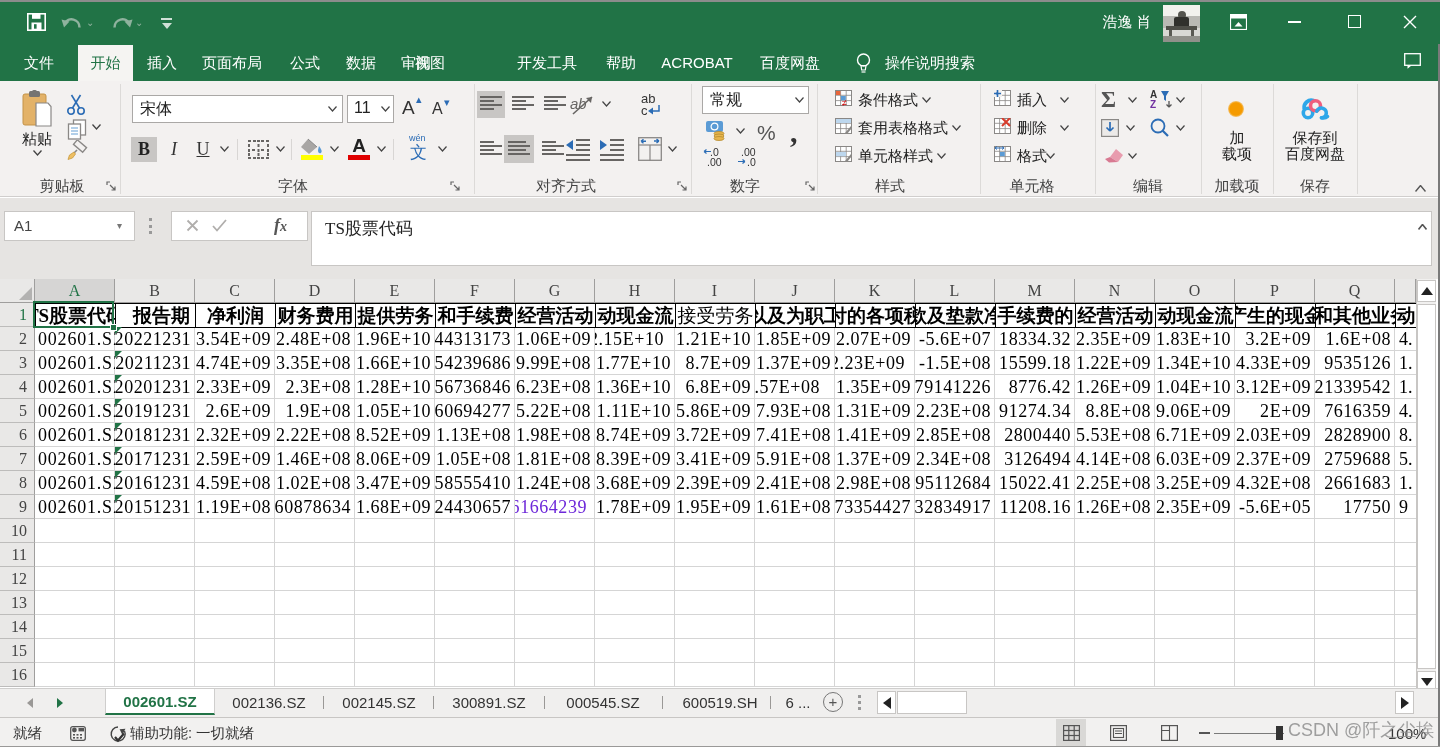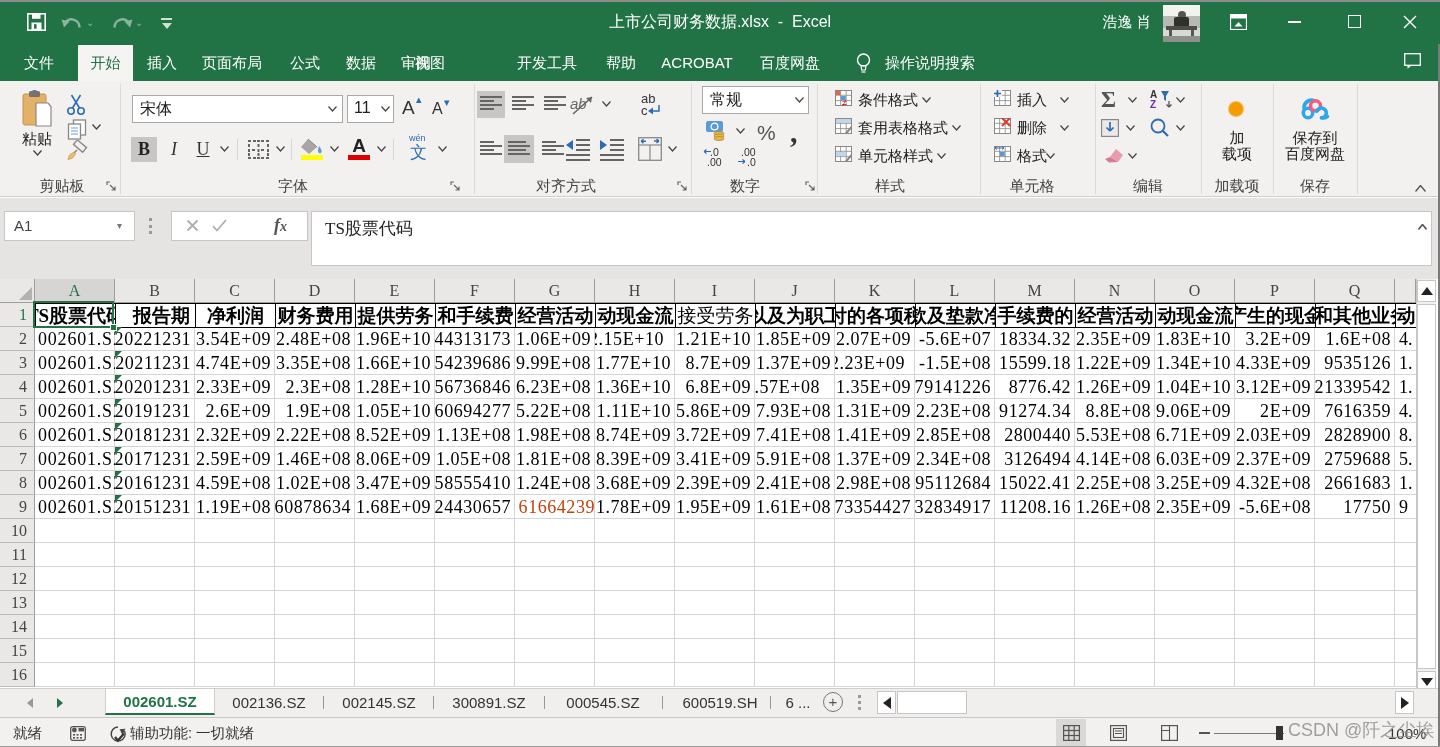--- a/index.html
+++ b/index.html
@@ -24,21 +24,20 @@
 <path d="M 0.5 4.5 L 8.5 6.5 L 3 12.5 Z" fill="#8fb29e"></path>
 </svg>
 <div class="abs" style="left:86px;top:17px;color:#8fb29e;font-size:10px">⌄</div>
 <svg class="abs" style="left:110px;top:15px" width="23" height="15" viewBox="0 0 23 15">
 <path d="M 19.5 8.5 A 8 8 0 0 0 4.5 12.5" fill="none" stroke="#8fb29e" stroke-width="2.5"></path>
 <path d="M 22.5 4.5 L 14.5 6.5 L 20 12.5 Z" fill="#8fb29e"></path>
 </svg>
 <div class="abs" style="left:135px;top:17px;color:#8fb29e;font-size:10px">⌄</div>
 <div class="abs" style="left:161px;top:18px;width:11px;height:2px;background:#cfe0d6"></div>
 <div class="abs" style="left:161.5px;top:23px;width:0;height:0;border-left:5px solid transparent;border-right:5px solid transparent;border-top:6px solid #cfe0d6"></div>
-<div class="abs" style="left:0;top:12px;width:1440px;text-align:center;color:#fff;font-size:16px">上市公司财务数据.xlsx &nbsp;- &nbsp;Excel</div>
 <div class="abs" style="left:1092px;top:13px;width:70px;text-align:center;color:#fff;font-size:15px">浩逸 肖</div>
 <div class="abs" style="left:1163px;top:5px;width:37px;height:37px;background:#d8d8d4;overflow:hidden">
 <div class="abs" style="left:0;top:0;width:37px;height:11px;background:#f2f2ee"></div>
 <div class="abs" style="left:0;top:11px;width:37px;height:12px;background:#b9b9b4"></div>
 <div class="abs" style="left:15px;top:6px;width:8px;height:8px;background:#55554f;border-radius:50%"></div>
 <div class="abs" style="left:11px;top:12px;width:15px;height:12px;background:#30302c;border-radius:2px"></div>
 <div class="abs" style="left:3px;top:21px;width:31px;height:4px;background:#4e4e48"></div>
 <div class="abs" style="left:6px;top:25px;width:3px;height:9px;background:#5a5a54"></div>
 <div class="abs" style="left:28px;top:25px;width:3px;height:9px;background:#5a5a54"></div>
 <div class="abs" style="left:0;top:31px;width:37px;height:6px;background:#90908a"></div>
@@ -707,30 +706,30 @@
 <div class="abs ser ctr" style="left:1155px;top:192px;width:80px;height:24px;font-size:18px;color:#000;overflow:hidden;white-space:nowrap;justify-content:flex-end;padding-right:4px;letter-spacing:0.55px">3.25E+09</div>
 <div class="abs ser ctr" style="left:1235px;top:192px;width:80px;height:24px;font-size:18px;color:#000;overflow:hidden;white-space:nowrap;justify-content:flex-end;padding-right:4px;letter-spacing:0.55px">4.32E+08</div>
 <div class="abs ser ctr" style="left:1315px;top:192px;width:80px;height:24px;font-size:18px;color:#000;overflow:hidden;white-space:nowrap;justify-content:flex-end;padding-right:4px;letter-spacing:0.55px">2661683</div>
 <div class="abs ser ctr" style="left:1395px;top:192px;width:21px;height:24px;font-size:18px;color:#000;overflow:hidden;white-space:nowrap;justify-content:flex-start;padding-left:4px">1.</div>
 <div class="abs ser ctr" style="left:35px;top:216px;width:80px;height:24px;font-size:18px;color:#000;overflow:hidden;white-space:nowrap;justify-content:flex-start;padding-left:3px;letter-spacing:0.8px">002601.SZ</div>
 <div class="abs ser ctr" style="left:115px;top:216px;width:80px;height:24px;font-size:18px;color:#000;overflow:hidden;white-space:nowrap;justify-content:flex-end;padding-right:4px;letter-spacing:0.55px"><i class="abs" style="left:0;top:0;width:0;height:0;border-right:7px solid transparent;border-top:7px solid #217346"></i>20151231</div>
 <div class="abs ser ctr" style="left:195px;top:216px;width:80px;height:24px;font-size:18px;color:#000;overflow:hidden;white-space:nowrap;justify-content:flex-end;padding-right:4px;letter-spacing:0.55px">1.19E+08</div>
 <div class="abs ser ctr" style="left:275px;top:216px;width:80px;height:24px;font-size:18px;color:#000;overflow:hidden;white-space:nowrap;justify-content:flex-end;padding-right:4px;letter-spacing:0.55px">60878634</div>
 <div class="abs ser ctr" style="left:355px;top:216px;width:80px;height:24px;font-size:18px;color:#000;overflow:hidden;white-space:nowrap;justify-content:flex-end;padding-right:4px;letter-spacing:0.55px">1.68E+09</div>
 <div class="abs ser ctr" style="left:435px;top:216px;width:80px;height:24px;font-size:18px;color:#000;overflow:hidden;white-space:nowrap;justify-content:flex-end;padding-right:4px;letter-spacing:0.55px">24430657</div>
-<div class="abs ser ctr" style="left:515px;top:216px;width:80px;height:24px;font-size:18px;color:#c2410c;overflow:hidden;white-space:nowrap;justify-content:flex-end;padding-right:0;letter-spacing:0.55px">61664239</div>
+<div class="abs ser ctr" style="left:515px;top:216px;width:80px;height:24px;font-size:18px;color:#6d28d9;overflow:hidden;white-space:nowrap;justify-content:flex-end;padding-right:8px;letter-spacing:0.55px">61664239</div>
 <div class="abs ser ctr" style="left:595px;top:216px;width:80px;height:24px;font-size:18px;color:#000;overflow:hidden;white-space:nowrap;justify-content:flex-end;padding-right:4px;letter-spacing:0.55px">1.78E+09</div>
 <div class="abs ser ctr" style="left:675px;top:216px;width:80px;height:24px;font-size:18px;color:#000;overflow:hidden;white-space:nowrap;justify-content:flex-end;padding-right:4px;letter-spacing:0.55px">1.95E+09</div>
 <div class="abs ser ctr" style="left:755px;top:216px;width:80px;height:24px;font-size:18px;color:#000;overflow:hidden;white-space:nowrap;justify-content:flex-end;padding-right:4px;letter-spacing:0.55px">1.61E+08</div>
 <div class="abs ser ctr" style="left:835px;top:216px;width:80px;height:24px;font-size:18px;color:#000;overflow:hidden;white-space:nowrap;justify-content:flex-end;padding-right:4px;letter-spacing:0.55px">73354427</div>
 <div class="abs ser ctr" style="left:915px;top:216px;width:80px;height:24px;font-size:18px;color:#000;overflow:hidden;white-space:nowrap;justify-content:flex-end;padding-right:4px;letter-spacing:0.55px">32834917</div>
 <div class="abs ser ctr" style="left:995px;top:216px;width:80px;height:24px;font-size:18px;color:#000;overflow:hidden;white-space:nowrap;justify-content:flex-end;padding-right:4px;letter-spacing:0.55px">11208.16</div>
 <div class="abs ser ctr" style="left:1075px;top:216px;width:80px;height:24px;font-size:18px;color:#000;overflow:hidden;white-space:nowrap;justify-content:flex-end;padding-right:4px;letter-spacing:0.55px">1.26E+08</div>
 <div class="abs ser ctr" style="left:1155px;top:216px;width:80px;height:24px;font-size:18px;color:#000;overflow:hidden;white-space:nowrap;justify-content:flex-end;padding-right:4px;letter-spacing:0.55px">2.35E+09</div>
-<div class="abs ser ctr" style="left:1235px;top:216px;width:80px;height:24px;font-size:18px;color:#000;overflow:hidden;white-space:nowrap;justify-content:flex-end;padding-right:4px;letter-spacing:0.55px">-5.6E+08</div>
+<div class="abs ser ctr" style="left:1235px;top:216px;width:80px;height:24px;font-size:18px;color:#000;overflow:hidden;white-space:nowrap;justify-content:flex-end;padding-right:4px;letter-spacing:0.55px">-5.6E+05</div>
 <div class="abs ser ctr" style="left:1315px;top:216px;width:80px;height:24px;font-size:18px;color:#000;overflow:hidden;white-space:nowrap;justify-content:flex-end;padding-right:4px;letter-spacing:0.55px">17750</div>
 <div class="abs ser ctr" style="left:1395px;top:216px;width:21px;height:24px;font-size:18px;color:#000;overflow:hidden;white-space:nowrap;justify-content:flex-start;padding-left:4px">9</div>
 <div class="abs" style="left:33px;top:22px;width:81px;height:27px;border:2px solid #217346"></div>
 <div class="abs" style="left:110px;top:45px;width:7px;height:7px;background:#217346;border:1px solid #fff"></div>
 <div class="abs" style="left:1416px;top:0;width:20px;height:409px;background:#f1f0ef;border-left:1px solid #c8c6c4"></div>
 <div class="abs ctr" style="left:1417px;top:1px;width:19px;height:22px;background:#fff;border:1px solid #c8c6c4">
       <i style="width:0;height:0;border-left:6px solid transparent;border-right:6px solid transparent;border-bottom:8px solid #222"></i>
     </div>
 <div class="abs" style="left:1417px;top:25px;width:19px;height:365px;background:#fff;border:1px solid #c8c6c4"></div>
 <div class="abs ctr" style="left:1417px;top:392px;width:19px;height:22px;background:#fff;border:1px solid #c8c6c4">

